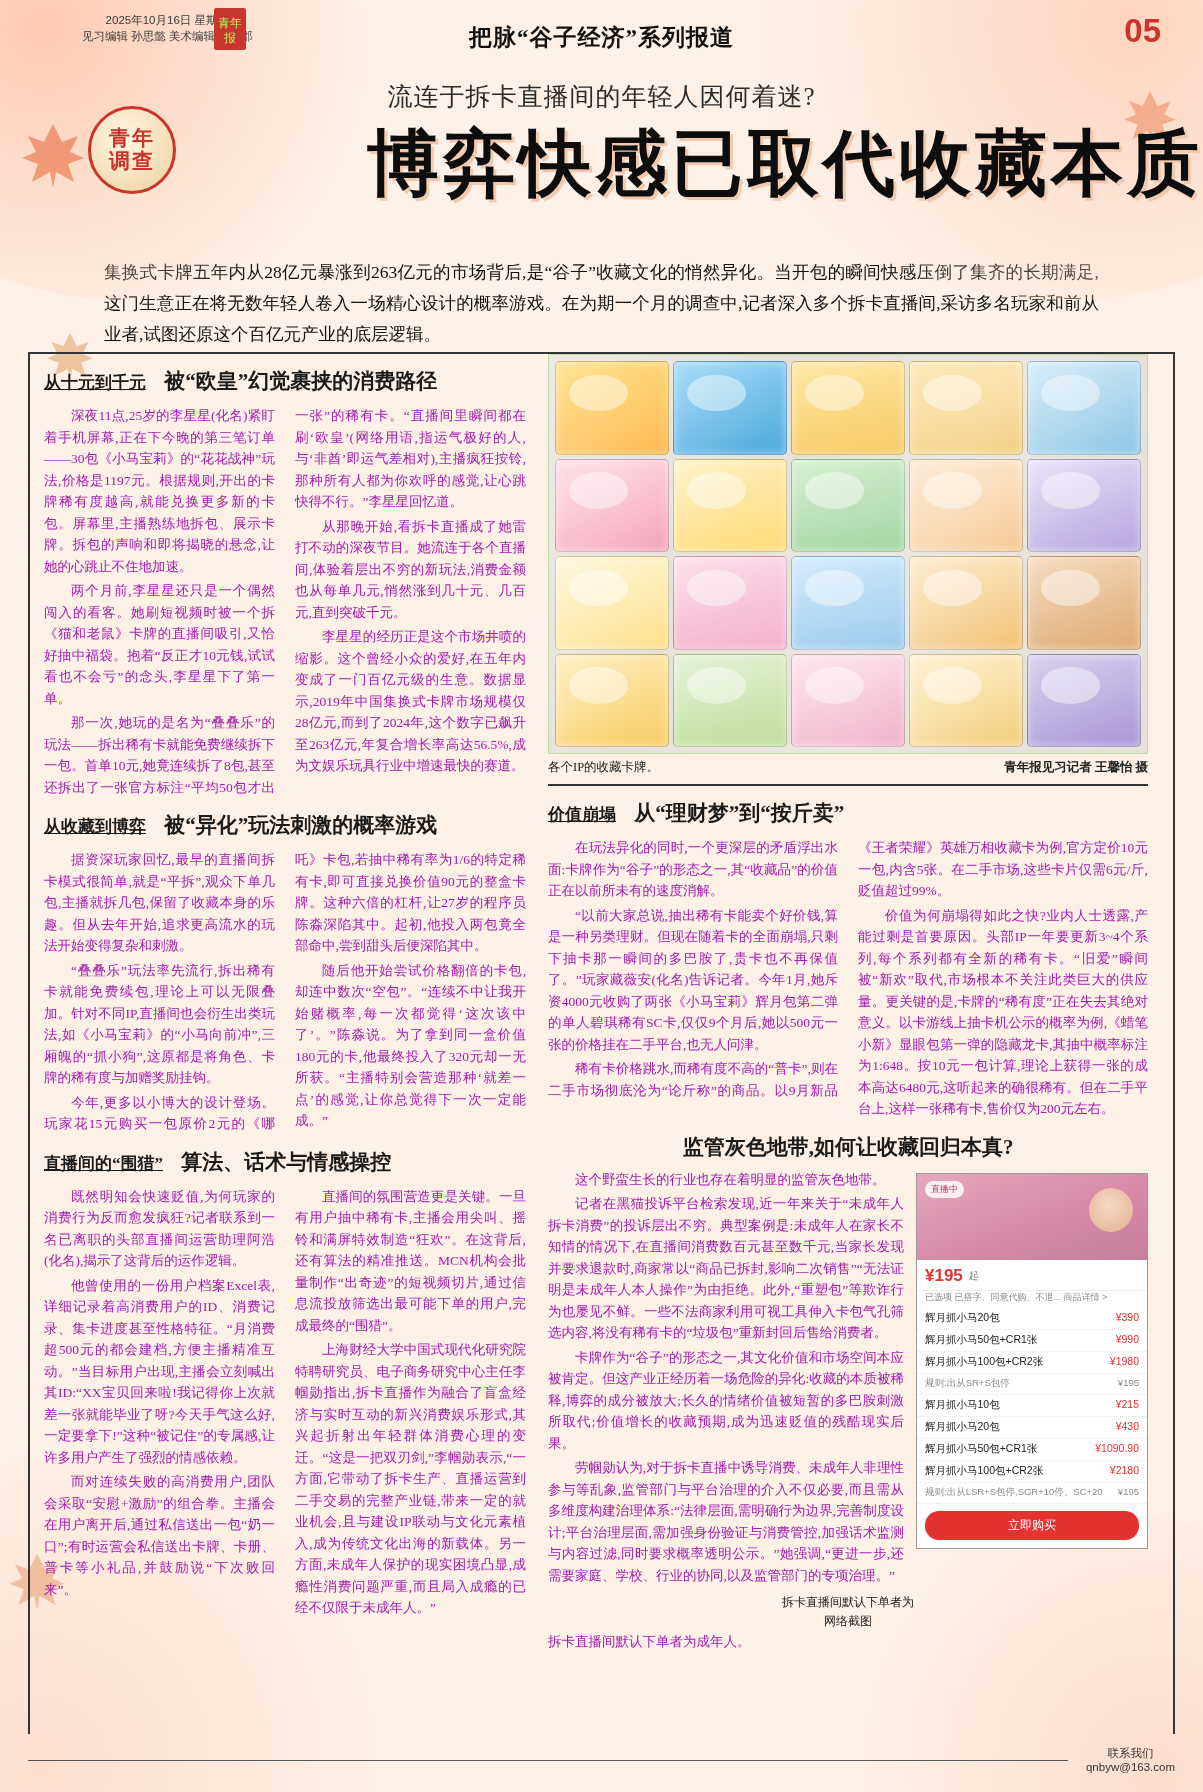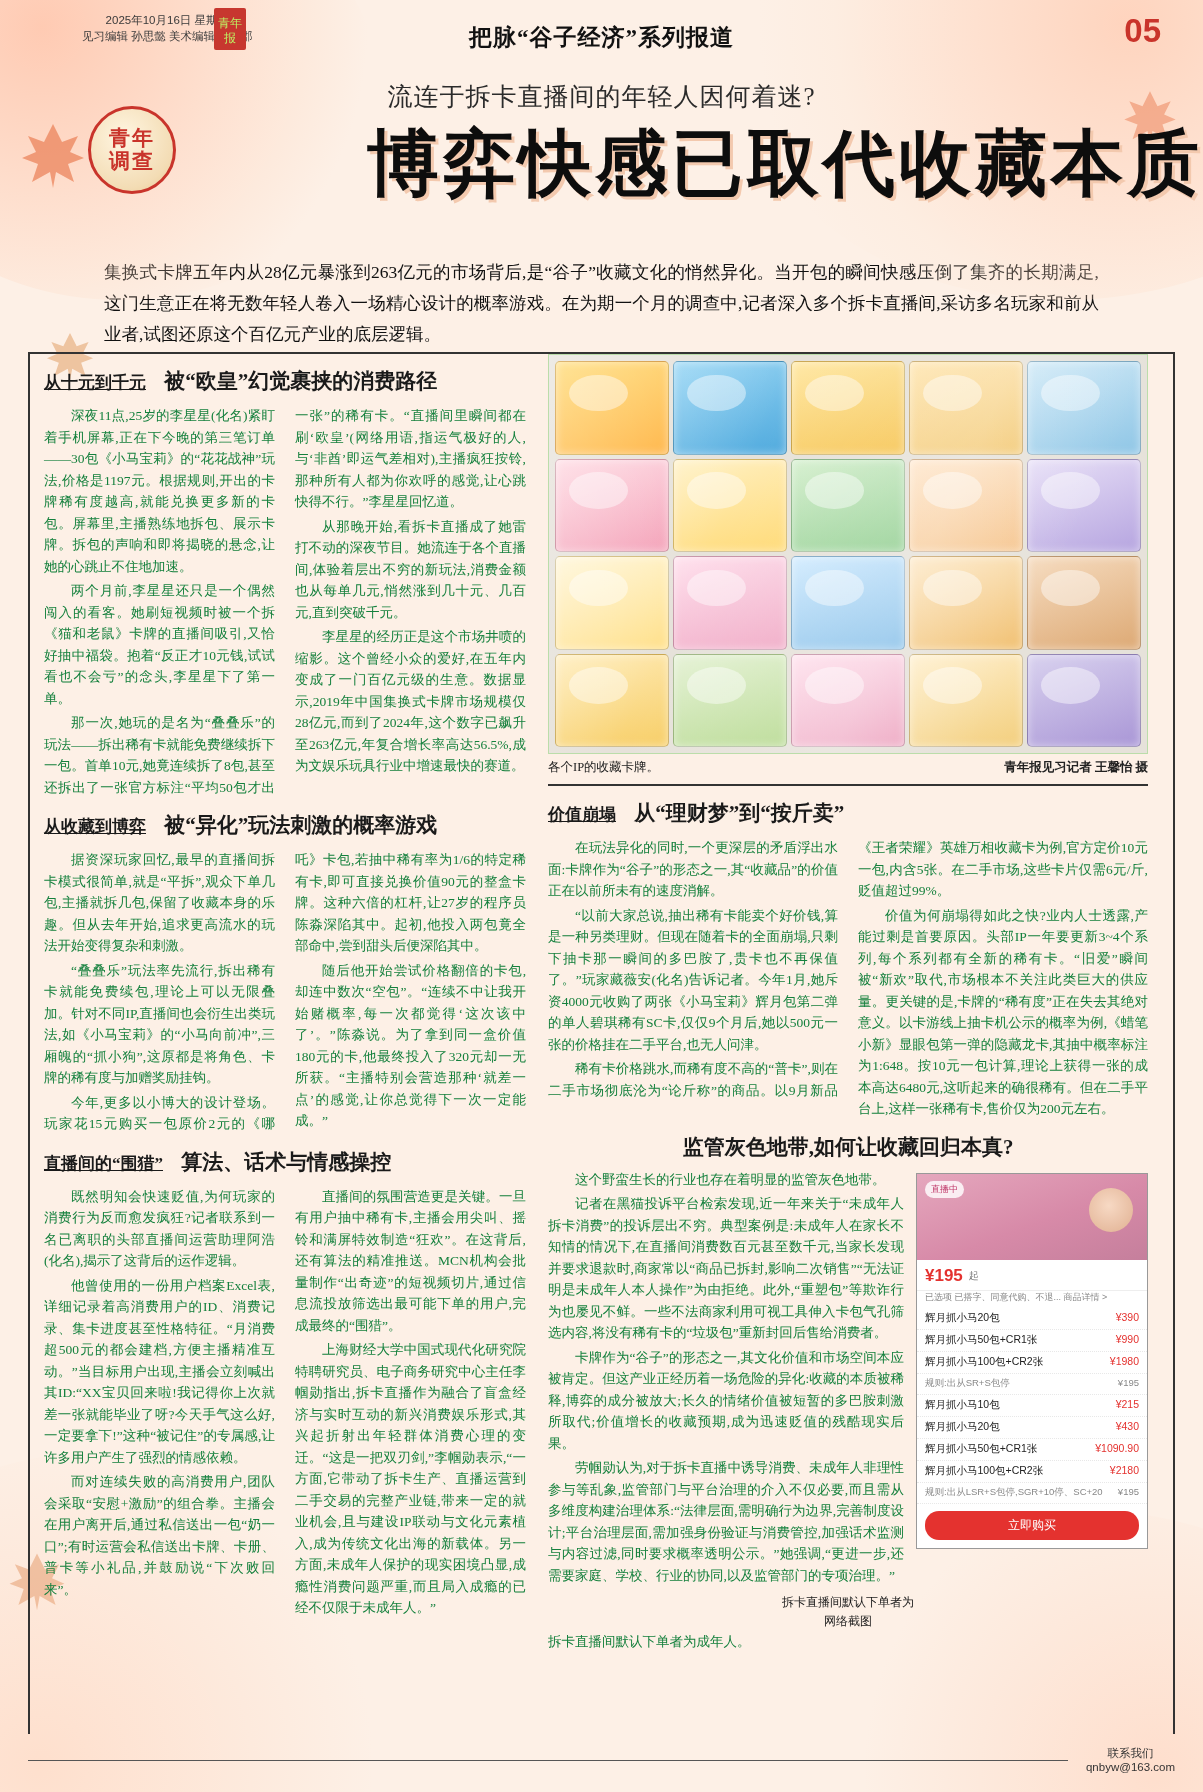--- a/index.html
+++ b/index.html
@@ -55,21 +55,21 @@
   .rule-top{border-top:2px solid #333;}
   .rule-left{position:absolute;left:0;top:0;bottom:0;border-left:2px solid #333;}
   .rule-right{position:absolute;right:0;top:0;bottom:0;border-left:2px solid #333;}
 
   .row{display:flex;}
   .colgap{width:22px;}
 
   h2.sec{font-size:21px;font-weight:bold;margin:14px 0 9px 0;line-height:26px;}
   h2.sec .tag{font-size:17px;font-weight:bold;text-decoration:underline;margin-right:13px;}
 
-  .ptext{font-size:13.5px;line-height:21.5px;text-align:justify;text-indent:2em;margin:0 0 3px 0;color:#15803d;}
+  .ptext{font-size:13.5px;line-height:21.5px;text-align:justify;text-indent:2em;margin:0 0 3px 0;color:#a21caf;}
   .twocol{column-count:2;column-gap:20px;}
   .cap{font-size:12.5px;color:#222;margin-top:5px;}
   .cap-right{float:right;font-weight:bold;}
 
   
   .photo{width:100%;height:400px;border:1px solid #bda;box-sizing:border-box;position:relative;overflow:hidden;
     background:#e6e2da;}
   .photo-grid{position:absolute;inset:0;display:grid;grid-template-columns:repeat(5,1fr);grid-template-rows:repeat(4,1fr);gap:4px;padding:6px;box-sizing:border-box;}
   .card{border-radius:5px;border:1px solid rgba(0,0,0,.18);position:relative;overflow:hidden;
     box-shadow:inset 0 0 8px rgba(255,255,255,.5);}

